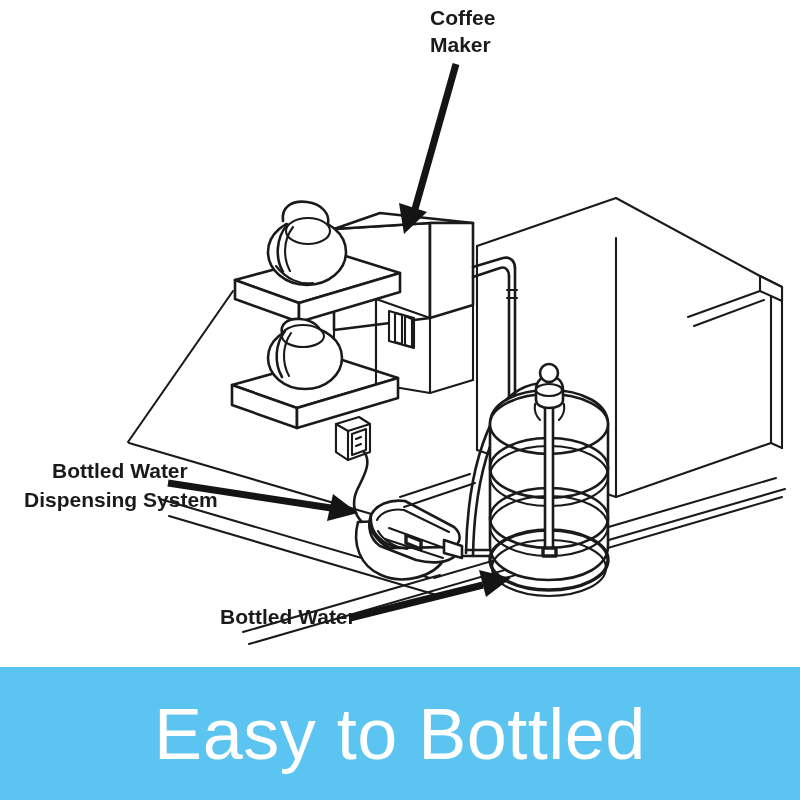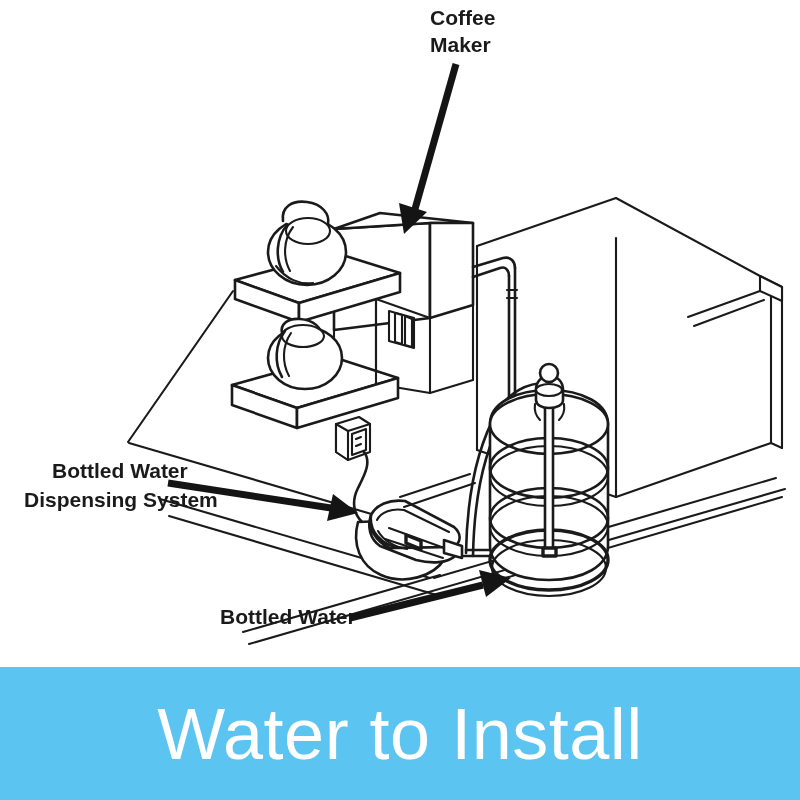--- a/index.html
+++ b/index.html
@@ -268,16 +268,16 @@
       <text class="callout-text lbl-bw" x="220" y="624">Bottled Water</text>
       <g>
         <path class="arrow-shaft" d="M 350 618 L 483 585"></path>
         <path class="arrow-head" d="M 511 578 L 486 597 L 479 570 Z"></path>
       </g>
     </g>
 
   </svg>
 
   <div id="banner" style="background: rgb(91, 196, 240);">
-    <span id="banner-text" style="color: rgb(255, 255, 255);">Water to Install</span>
+    <span id="banner-text" style="color: rgb(255, 255, 255);">Easy to Bottled</span>
   </div>
 
 </div>
 
 </body></html>

